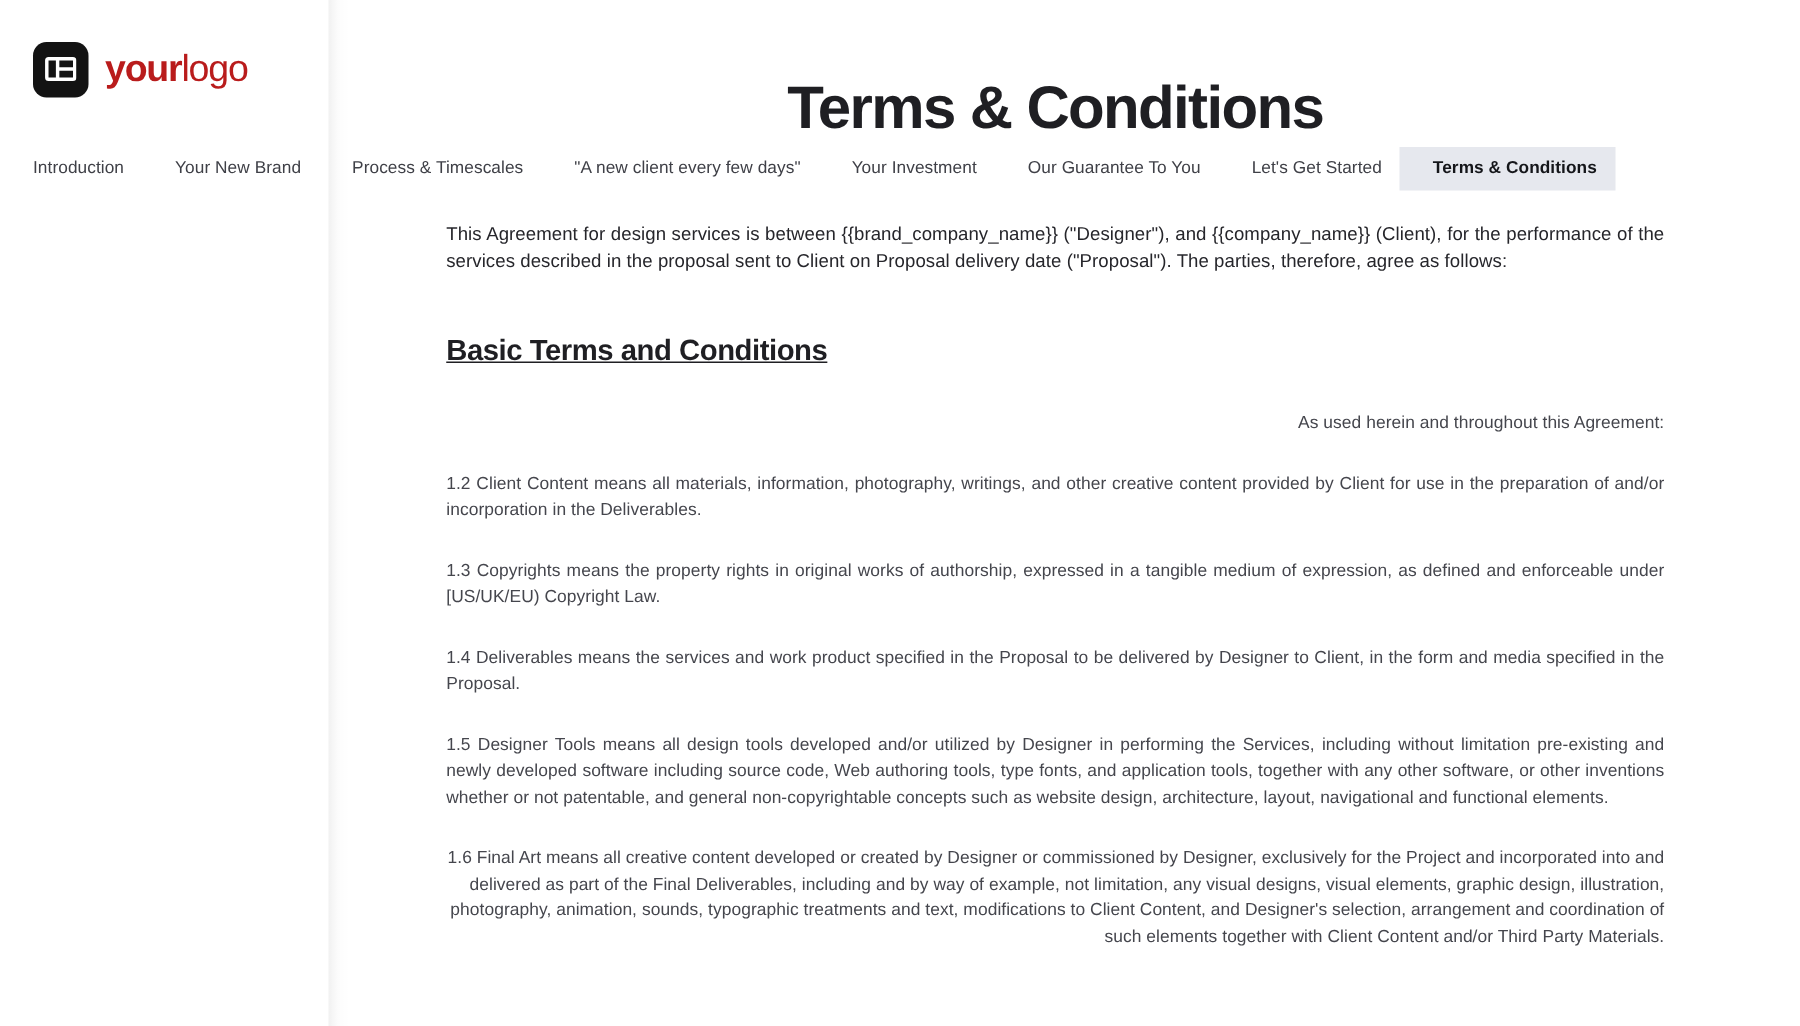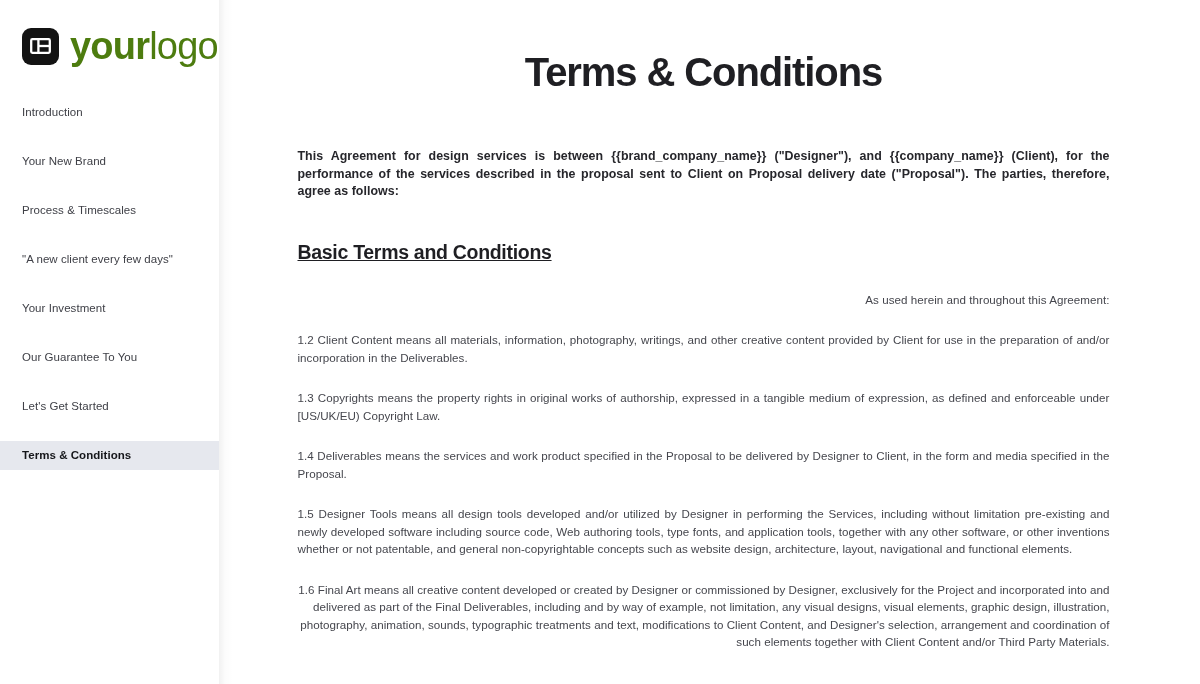--- a/index.html
+++ b/index.html
@@ -44,34 +44,32 @@
     border-radius: 9px;
     background: #131313;
     display: flex;
     align-items: center;
     justify-content: center;
     flex: 0 0 auto;
   }
   .logo-mark svg { display: block; }
   .logo-text {
     margin-left: 11px;
-    font-size: 38px;
+    font-size: 25px;
     letter-spacing: -0.8px;
-    color: #4d7c0f;
+    color: #b91c1c;
     line-height: 1;
     white-space: nowrap;
   }
   .logo-text .b { font-weight: 700; }
   .logo-text .l { font-weight: 300; }
 
   .nav {
     margin-top: 28px;
     display: flex;
-    flex-direction: column;
-    gap: 20px;
   }
   .nav-item {
     display: block;
     padding: 8px 12px 8px 22px;
     font-size: 11.5px;
     line-height: 13px;
     color: #3f4047;
     letter-spacing: 0.05px;
     cursor: pointer;
     white-space: nowrap;
@@ -120,21 +118,21 @@
     letter-spacing: -1.1px;
     color: #1f1f23;
     text-align: center;
     margin: 0 0 54px 0;
     line-height: 1.1;
   }
 
   .intro {
     font-size: 12.4px;
     line-height: 17.5px;
-    font-weight: 700;
+    font-weight: 400;
     color: #26262b;
     text-align: justify;
     margin: 12px 0 40px 0;
     letter-spacing: 0.05px;
   }
 
   .h2 {
     font-size: 19.5px;
     font-weight: 700;
     color: #1f1f23;

